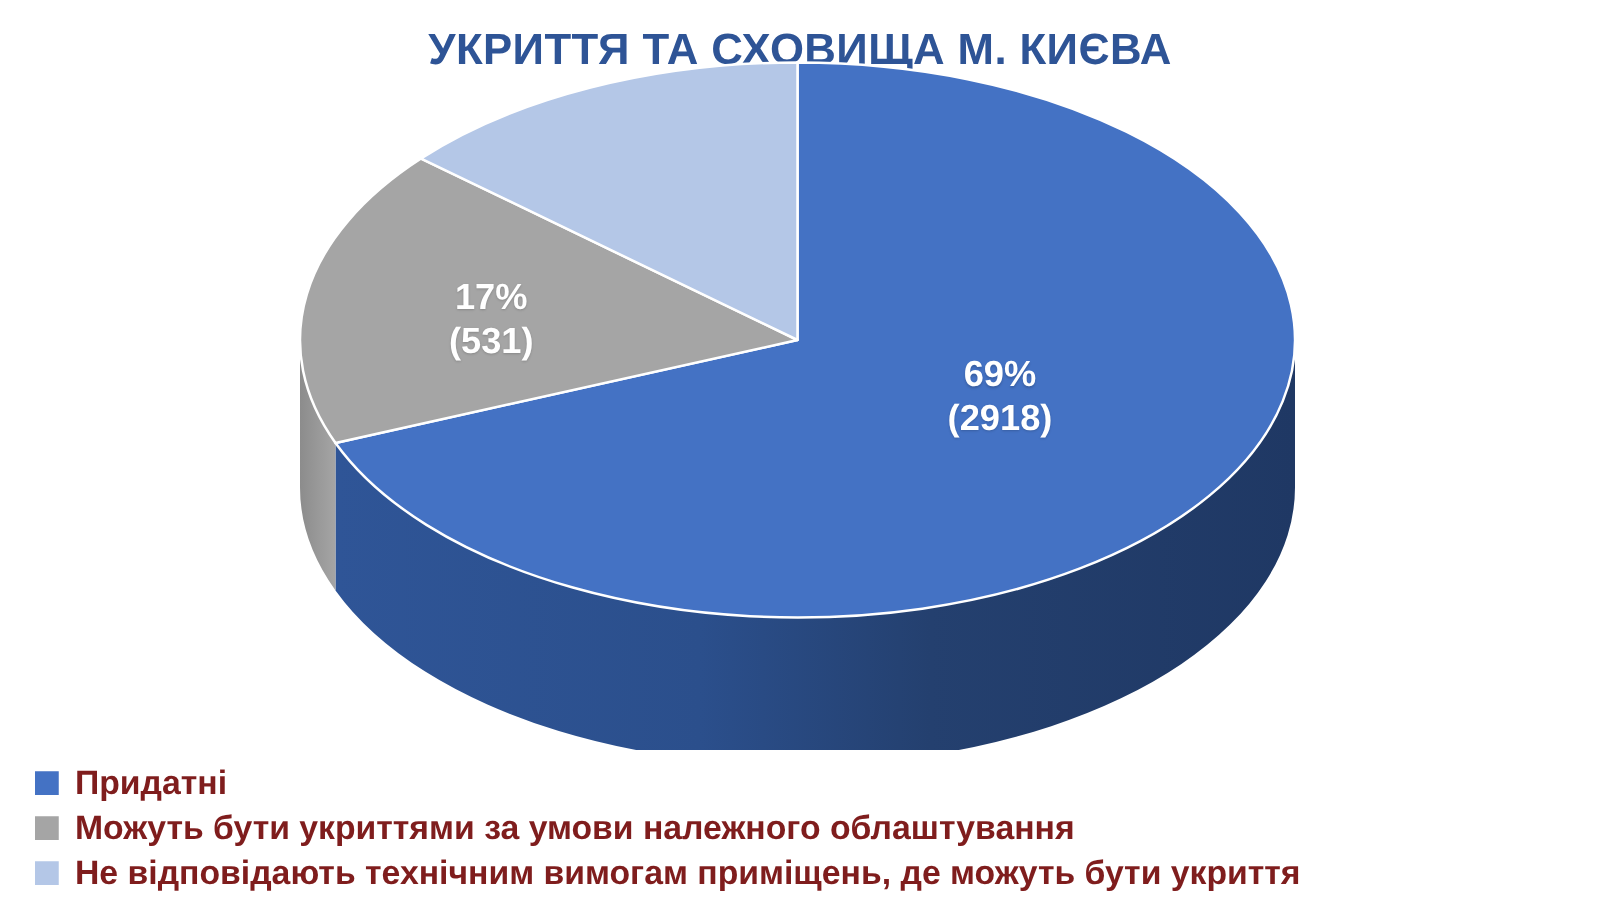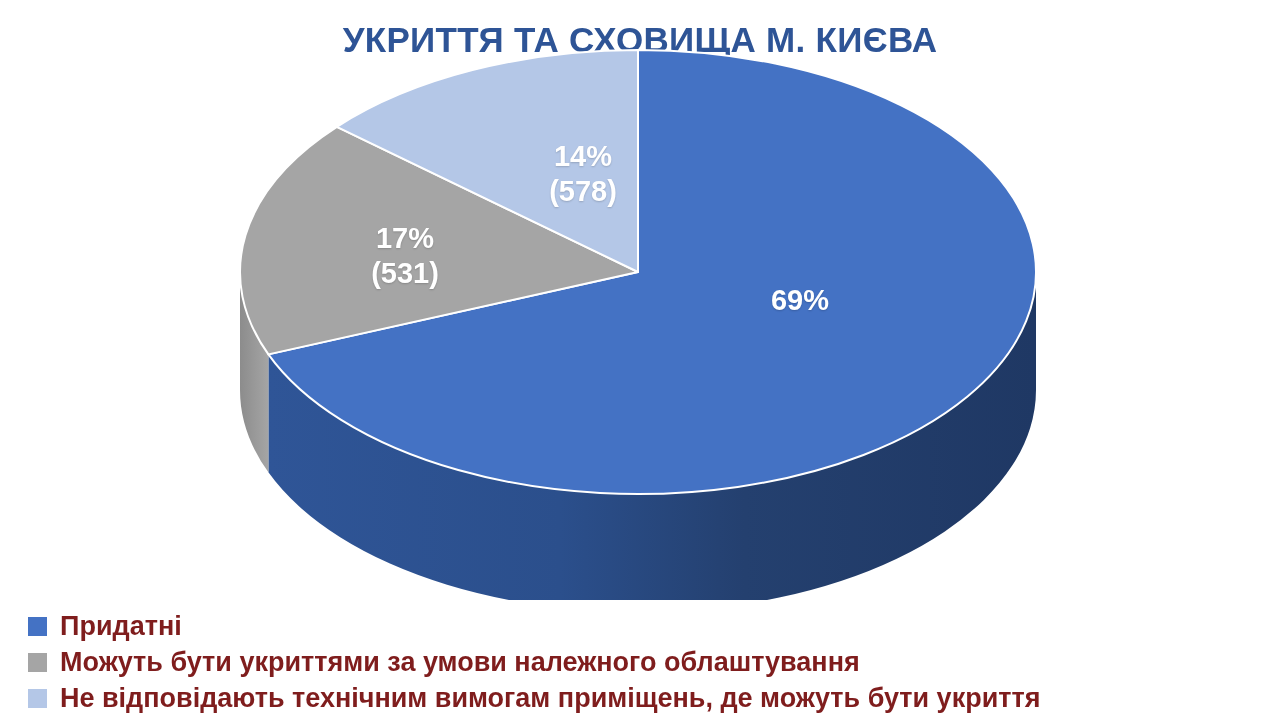--- a/index.html
+++ b/index.html
@@ -68,21 +68,21 @@
     font-size: 29px;
     line-height: 1.22;
     text-shadow: 0 1px 2px rgba(0,0,0,0.18);
     pointer-events: none;
     white-space: nowrap;
   }
   .slice-label .lbl-pct { display: block; }
   .slice-label .lbl-val { display: block; }
 
   #label-0 { left: 700px; top: 283px; width: 200px; }
-  #label-1 { left: 315px; top: 221px; width: 180px; }
+  #label-1 { left: 303px; top: 221px; width: 180px; }
   #label-2 { left: 493px; top: 139px; width: 180px; }
 
   
   .legend {
     position: absolute;
     left: 28px;
     bottom: 4px;
     width: 1250px;
   }
   .legend-item {
@@ -133,28 +133,25 @@
           <path d="M 1036 272 A 398 222 0 0 1 268.40317742575075 354.36068497654514 L 268.40317742575075 472.36068497654514 A 398 222 0 0 0 1036 390 Z" fill="url(#gradSideBlue)"></path>
           <path d="M 268.40317742575075 354.36068497654514 A 398 222 0 0 1 240 272 L 240 390 A 398 222 0 0 0 268.40317742575075 472.36068497654514 Z" fill="url(#gradSideGray)"></path>
           <path d="M 638 272 L 638 50 A 398 222 0 1 1 268.40317742575075 354.36068497654514 Z" fill="#4472C4" stroke="#FFFFFF" stroke-width="2" stroke-linejoin="round"></path>
           <path d="M 638 272 L 268.40317742575075 354.36068497654514 A 398 222 0 0 1 336.86016154494115 126.84749946004209 Z" fill="#A5A5A5" stroke="#FFFFFF" stroke-width="2" stroke-linejoin="round"></path>
           <path d="M 638 272 L 336.86016154494115 126.84749946004209 A 398 222 0 0 1 637.9999999999999 50 Z" fill="#B4C7E7" stroke="#FFFFFF" stroke-width="2" stroke-linejoin="round"></path>
         </g>
     </svg>
 
     <div class="slice-label" id="label-0">
       <span class="lbl-pct">69%</span>
+      <span class="lbl-val">(2918)</span>
     </div>
     <div class="slice-label" id="label-1">
       <span class="lbl-pct">17%</span>
       <span class="lbl-val">(531)</span>
-    </div>
-    <div class="slice-label" id="label-2">
-      <span class="lbl-pct">14%</span>
-      <span class="lbl-val">(578)</span>
     </div>
   </div>
 
   <div class="legend" id="legend">
     <div class="legend-item">
       <span class="legend-swatch" style="background:#4472C4"></span>
       <span class="legend-label">Придатні</span>
     </div>
     <div class="legend-item">
       <span class="legend-swatch" style="background:#A5A5A5"></span>

